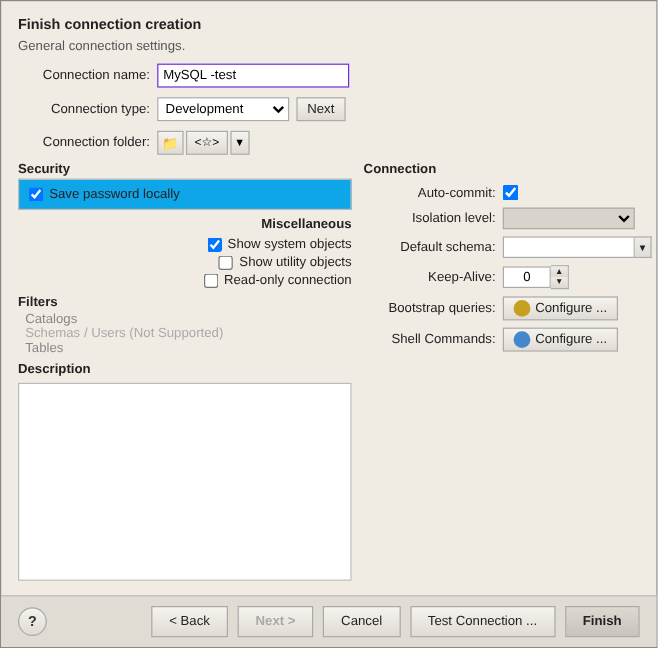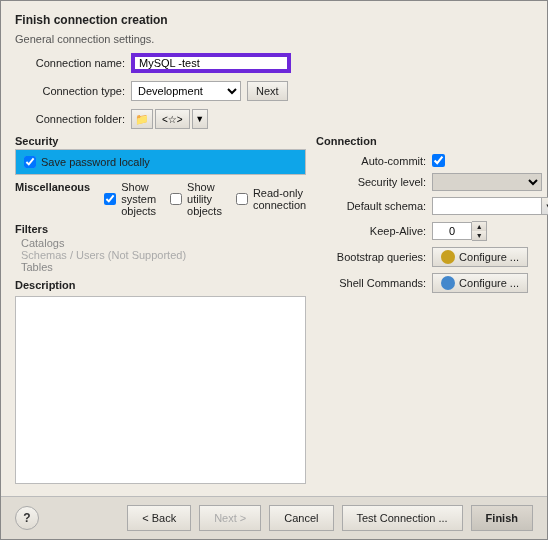--- a/index.html
+++ b/index.html
@@ -73,21 +73,21 @@
     }
     .form-label {
       width: 110px;
       text-align: right;
       font-size: 11px;
       color: #222;
       flex-shrink: 0;
     }
     .form-input {
       height: 20px;
-      border: 4px solid #6d28d9;
+      border: 1px solid #6d28d9;
       background: white;
       font-size: 11px;
       padding: 1px 4px;
       outline: none;
     }
     .form-input-name { width: 160px; }
     .form-select {
       height: 20px;
       border: 1px solid #aaa;
       background: white;
@@ -176,22 +176,23 @@
       font-size: 11px;
       color: #222;
     }
     .checkbox-row input[type="checkbox"] {
       width: 12px;
       height: 12px;
     }
     .misc-section {
       font-size: 11px;
       display: flex;
-      flex-direction: row;
-      gap: 14px;
+      flex-direction: column;
+      gap: 3px;
+      align-items: flex-end;
     }
     .filters-section {
       font-size: 11px;
       color: #222;
     }
     .filter-item {
       padding-left: 6px;
       font-size: 11px;
       color: #888;
     }
@@ -333,20 +334,21 @@
       cursor: pointer;
       color: #222;
       min-width: 60px;
     }
     .footer-btn-primary {
       background: linear-gradient(to bottom, #ddd8d0, #c8c4bc);
       font-weight: bold;
     }
     .footer-btn-disabled {
       color: #aaa;
+      font-weight: bold;
     }
     .help-btn {
       width: 24px;
       height: 24px;
       border-radius: 50%;
       border: 1px solid #aaa;
       background: linear-gradient(to bottom, #f5f3ee, #e0dcd4);
       display: flex;
       align-items: center;
       justify-content: center;
@@ -438,21 +440,21 @@
         <div class="conn-title">Connection</div>
 
         <div class="conn-right-row">
           <span class="conn-label">Auto-commit:</span>
           <div class="conn-check-area">
             <input type="checkbox" checked="" style="">
           </div>
         </div>
 
         <div class="conn-right-row">
-          <span class="conn-label">Security level:</span>
+          <span class="conn-label">Isolation level:</span>
           <select class="conn-select">
             <option></option>
           </select>
         </div>
 
         <div class="conn-right-row">
           <span class="conn-label">Default schema:</span>
           <div style="display:flex;align-items:center;gap:0;">
             <input class="conn-input" type="text" value="" style="">
             <div style="width:14px;height:18px;border:1px solid #aaa;border-left:none;background:linear-gradient(to bottom,#f0ece4,#ddd);display:flex;align-items:center;justify-content:center;font-size:8px;cursor:pointer;">▼</div>

